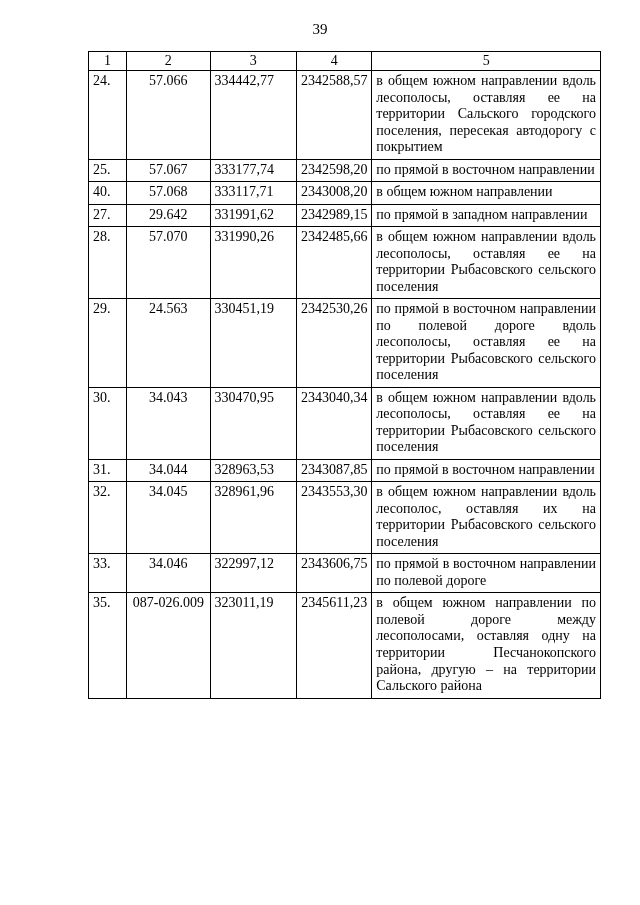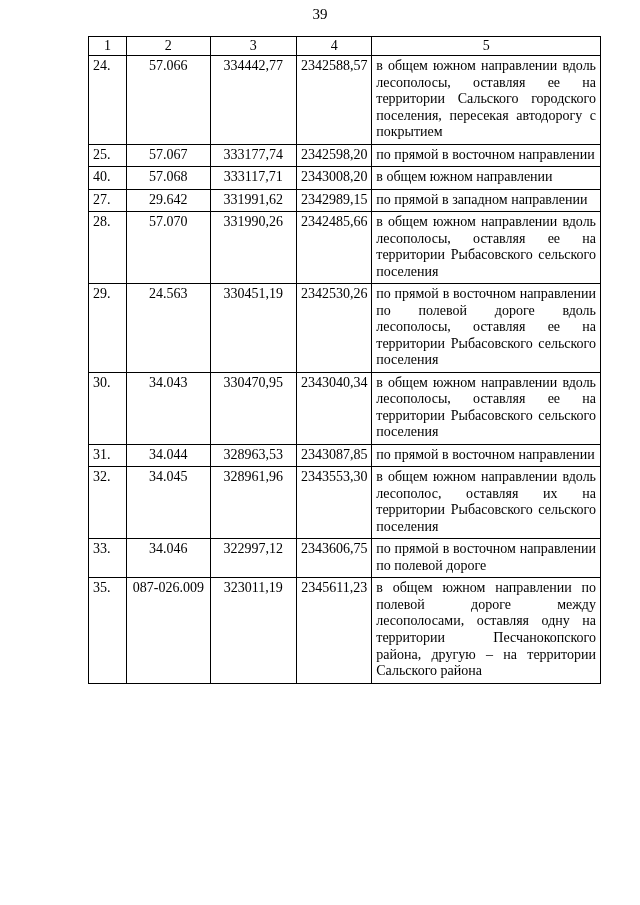--- a/index.html
+++ b/index.html
@@ -9,21 +9,21 @@
   }
   body {
     width: 640px;
     height: 905px;
     font-family: "Liberation Serif", serif;
     color: #000000;
     overflow: hidden;
   }
   .page-number {
     text-align: center;
-    padding-top: 6px;
+    padding-top: 21px;
     font-size: 15px;
   }
   table.coords {
     border-collapse: collapse;
     table-layout: fixed;
     margin-left: 88px;
     margin-top: 13px;
     width: 513px;
   }
   table.coords th,
@@ -43,21 +43,21 @@
     width: 32px;
     text-align: left;
     padding-left: 8px;
   }
   td.col-point {
     width: 76px;
     text-align: center;
   }
   td.col-x {
     width: 79px;
-    text-align: center;
+    text-align: left;
     padding-right: 16px;
   }
   td.col-y {
     width: 68px;
     text-align: right;
     padding-right: 8px;
   }
   td.col-desc {
     width: 217px;
     text-align: justify;

